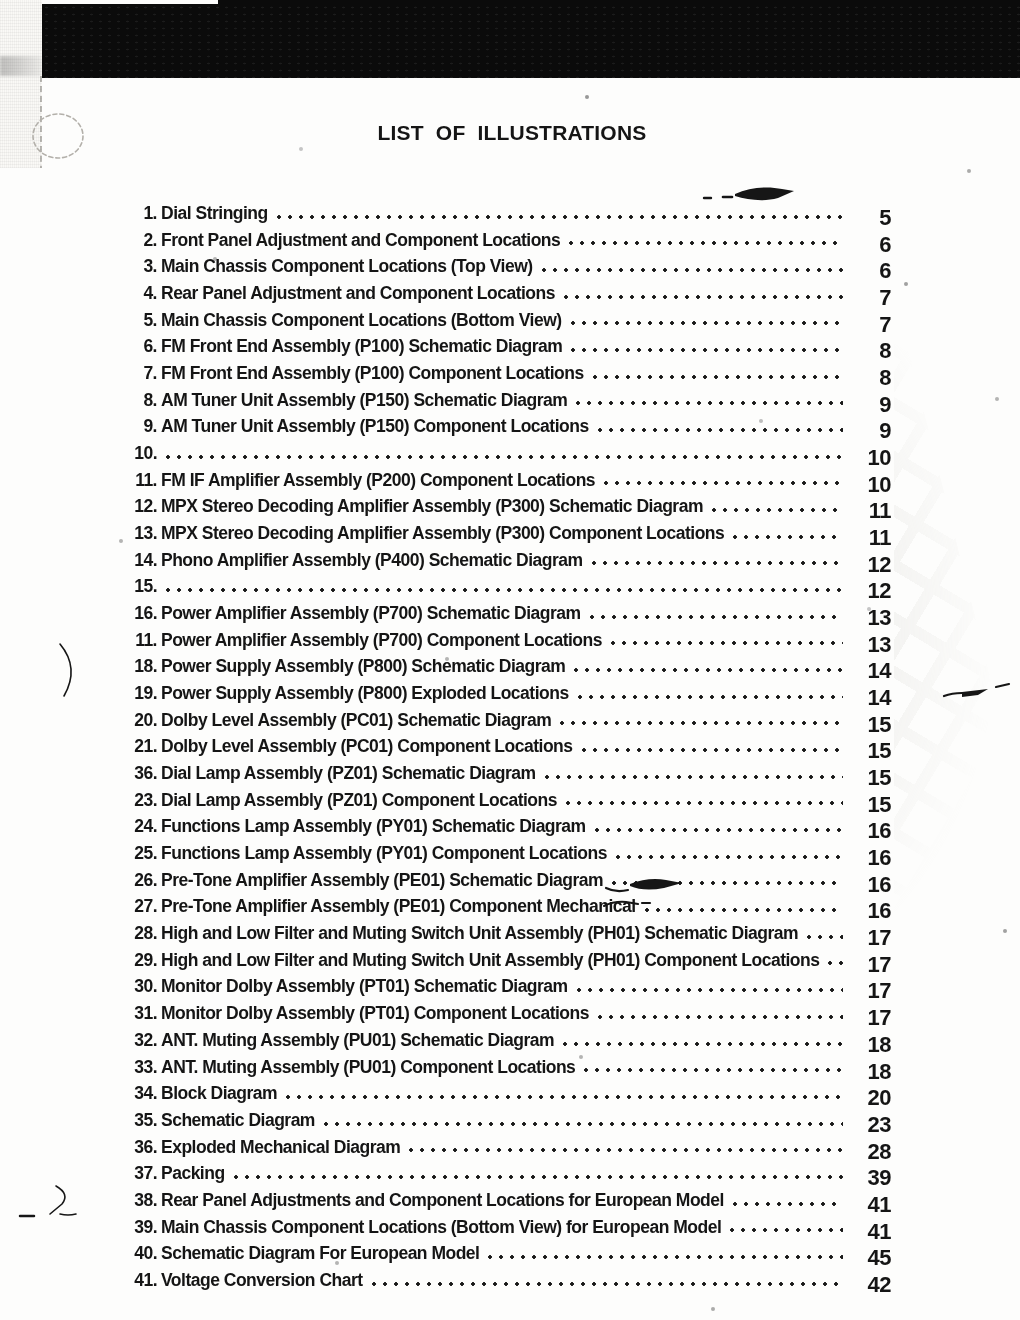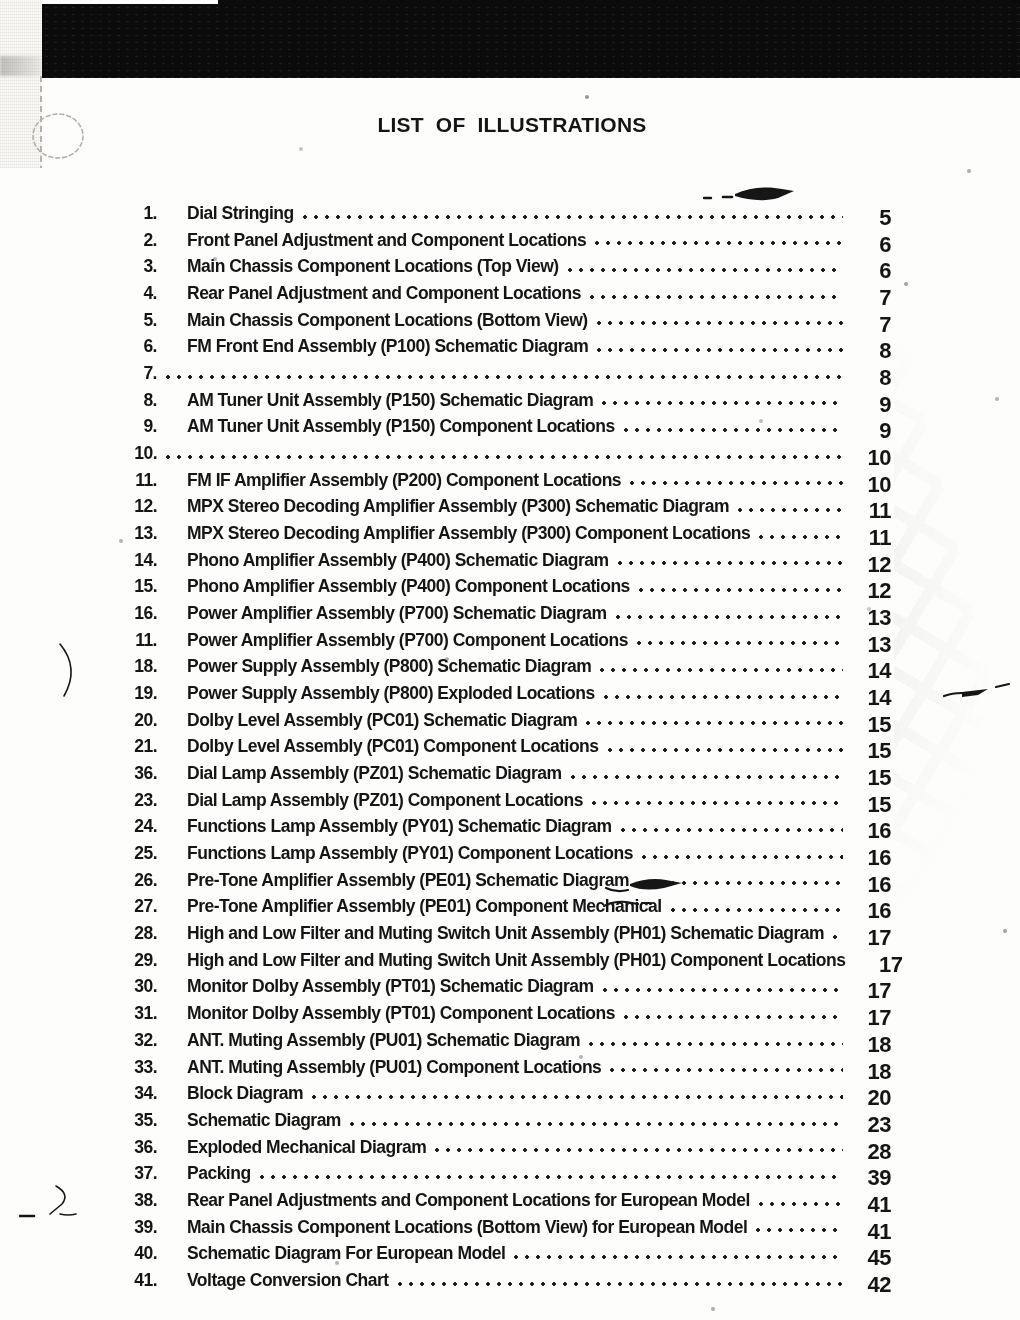--- a/index.html
+++ b/index.html
@@ -29,32 +29,32 @@
   
   .watermark{position:absolute;left:250px;top:250px;width:720px;height:780px;opacity:.45;
     transform:rotate(-14deg);
     background-image:
       repeating-linear-gradient(45deg, #dddcd8 0 11px, transparent 11px 46px),
       repeating-linear-gradient(-45deg, #dddcd8 0 11px, transparent 11px 46px);
     -webkit-mask-image:radial-gradient(ellipse at 52% 46%, #000 40%, transparent 72%);
     mask-image:radial-gradient(ellipse at 52% 46%, #000 40%, transparent 72%);}
 
   
-  .doc-title{position:absolute;left:62px;top:112px;width:900px;text-align:center;
+  .doc-title{position:absolute;left:62px;top:120px;width:900px;text-align:center;
     font-size:21px;font-weight:700;color:var(--ink);letter-spacing:.2px;word-spacing:6px;line-height:26px;}
   .col-head{position:absolute;top:168px;font-size:20px;font-weight:700;color:var(--ink);
     letter-spacing:-.2px;line-height:24px;}
   .col-head.figure{left:136px;}
   .col-head.page{right:126px;}
 
   
   .rows{position:absolute;left:95px;top:200px;width:796px;color:var(--ink);font-weight:700;}
   .row{display:flex;height:26.68px;line-height:26.68px;font-size:17.5px;letter-spacing:-.5px;white-space:nowrap;}
   .row .num{flex:none;width:62px;text-align:right;}
-  .row .title{flex:none;margin-left:30px;}
+  .row .title{flex:none;margin-left:4px;}
   .row .leader{flex:1;min-width:0;margin:0 14px 0 9px;
     background-image:radial-gradient(circle at 2px 2px, #191919 1.55px, transparent 2.05px);
     background-size:11px 4px;background-repeat:repeat-x;background-position:left bottom 8px;}
   .row .pg{flex:none;min-width:34px;text-align:right;font-size:22px;letter-spacing:-.5px;transform:translateY(5px);}
 
   
   .mark{position:absolute;}
   .mark path, .mark rect{stroke:#161616;fill:none;stroke-linecap:round;stroke-linejoin:round;}
   .mark .fill{fill:#161616;stroke:none;}
   .doodle path, .doodle ellipse{fill:none;stroke-linecap:round;}
@@ -136,20 +136,21 @@
         <span class="pg">7</span>
       </div>
       <div class="row">
         <span class="num">6.</span>
         <span class="title">FM Front End Assembly (P100) Schematic Diagram</span>
         <span class="leader"></span>
         <span class="pg">8</span>
       </div>
       <div class="row">
         <span class="num">7.</span>
+        <span class="title">FM Front End Assembly (P100) Component Locations</span>
         <span class="leader"></span>
         <span class="pg">8</span>
       </div>
       <div class="row">
         <span class="num">8.</span>
         <span class="title">AM Tuner Unit Assembly (P150) Schematic Diagram</span>
         <span class="leader"></span>
         <span class="pg">9</span>
       </div>
       <div class="row">
@@ -182,21 +183,20 @@
         <span class="pg">11</span>
       </div>
       <div class="row">
         <span class="num">14.</span>
         <span class="title">Phono Amplifier Assembly (P400) Schematic Diagram</span>
         <span class="leader"></span>
         <span class="pg">12</span>
       </div>
       <div class="row">
         <span class="num">15.</span>
-        <span class="title">Phono Amplifier Assembly (P400) Component Locations</span>
         <span class="leader"></span>
         <span class="pg">12</span>
       </div>
       <div class="row">
         <span class="num">16.</span>
         <span class="title">Power Amplifier Assembly (P700) Schematic Diagram</span>
         <span class="leader"></span>
         <span class="pg">13</span>
       </div>
       <div class="row">

